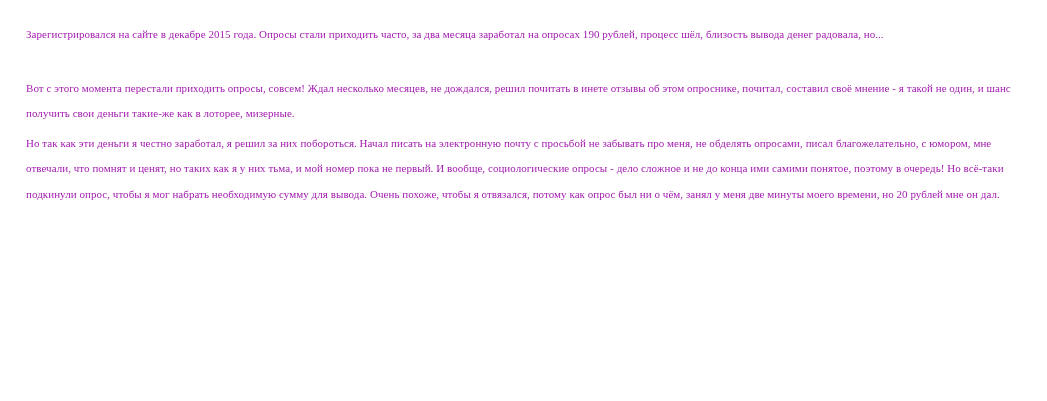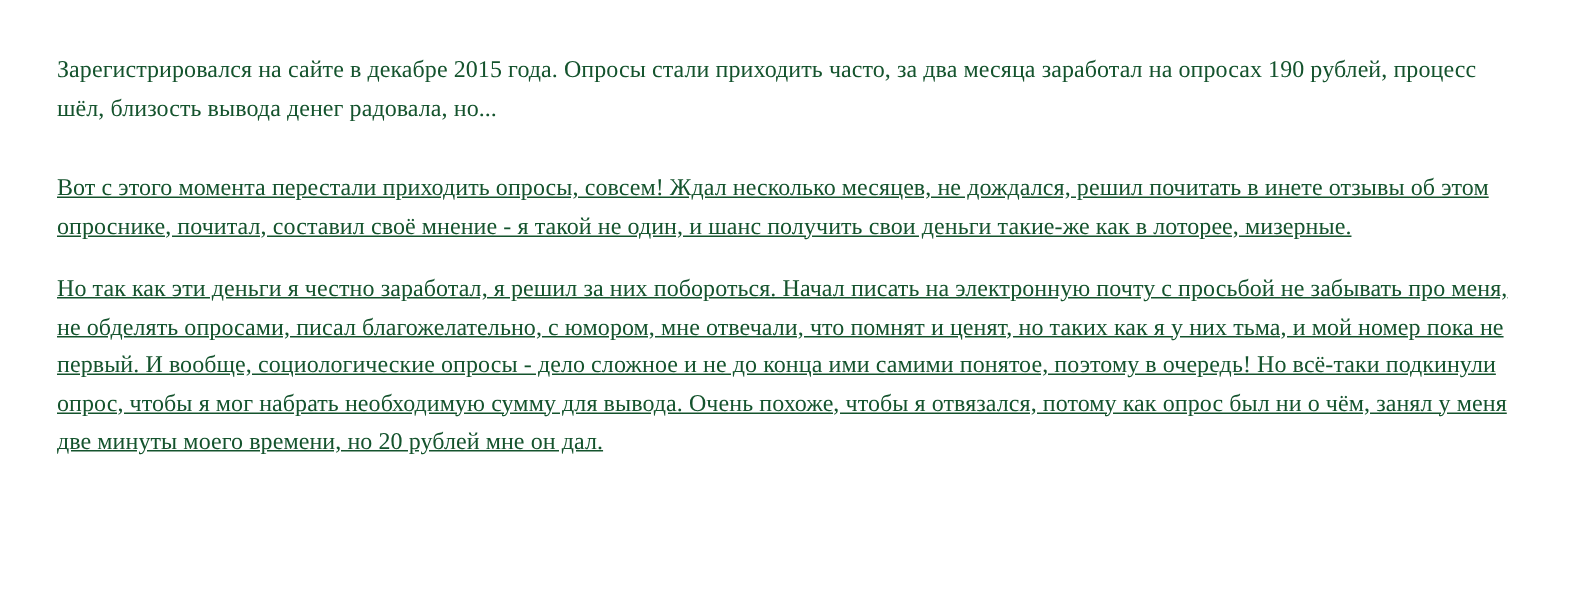--- a/index.html
+++ b/index.html
@@ -13,33 +13,32 @@
     font-family: "Liberation Serif", serif;
     color: #3a3a3a;
     overflow: hidden;
   }
   .review {
     box-sizing: border-box;
     width: 1047px;
     padding: 18px 24px 0 22px;
   }
   .para {
-    margin: 16px;
-    font-size: 16px;
+    margin: 4px;
+    font-size: 11px;
     line-height: 25.5px;
-    color: #14532d;
+    color: #a21caf;
     text-align: left;
     letter-spacing: 0.05px;
   }
   .para.lead {
     margin-bottom: 28px;
   }
   .para.block {
     margin-bottom: 0;
-    text-decoration: underline;
   }
 </style>
 </head>
 <body>
 
 <div class="review">
   <p class="para lead">Зарегистрировался на сайте в декабре 2015 года. Опросы стали приходить часто, за два месяца заработал на опросах 190 рублей, процесс шёл, близость вывода денег радовала, но...</p>
   <p class="para block">Вот с этого момента перестали приходить опросы, совсем! Ждал несколько месяцев, не дождался, решил почитать в инете отзывы об этом опроснике, почитал, составил своё мнение - я такой не один, и шанс получить свои деньги такие-же как в лоторее, мизерные.</p>
   <p class="para block">Но так как эти деньги я честно заработал, я решил за них побороться. Начал писать на электронную почту с просьбой не забывать про меня, не обделять опросами, писал благожелательно, с юмором, мне отвечали, что помнят и ценят, но таких как я у них тьма, и мой номер пока не первый. И вообще, социологические опросы - дело сложное и не до конца ими самими понятое, поэтому в очередь! Но всё-таки подкинули опрос, чтобы я мог набрать необходимую сумму для вывода. Очень похоже, чтобы я отвязался, потому как опрос был ни о чём, занял у меня две минуты моего времени, но 20 рублей мне он дал.</p>
 </div>

